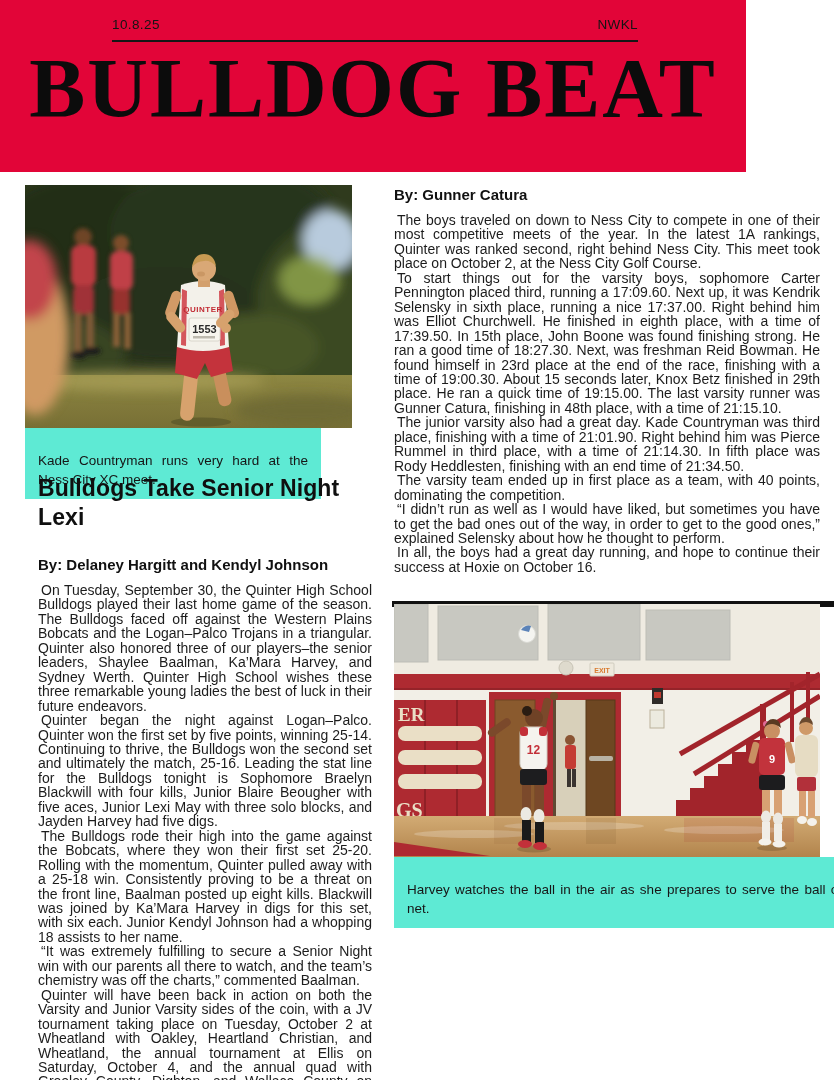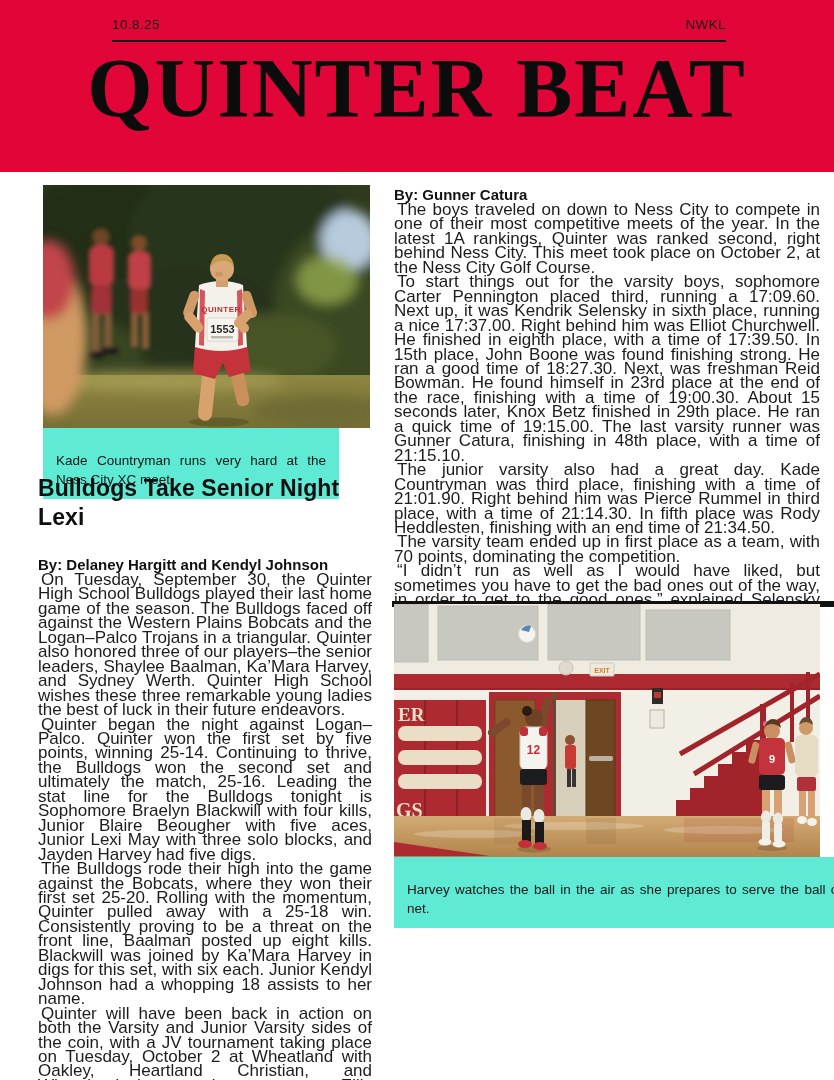--- a/index.html
+++ b/index.html
@@ -2,62 +2,62 @@
 <html><head>
 <meta charset="utf-8">
 <style>
   html,body{margin:0;padding:0;background:#888;}
   #page{
     position:relative;width:834px;height:1080px;background:#ffffff;
     overflow:hidden;margin:0 auto;
     font-family:"Liberation Sans","DejaVu Sans",sans-serif;color:#1b1b1b;
   }
   
-  .masthead{position:absolute;left:0;top:0;width:834px;height:172px;background:#e20538;}
+  .masthead{position:absolute;left:0;top:0;width:746px;height:172px;background:#e20538;}
   .mast-top{position:absolute;left:112px;right:108px;top:17px;display:flex;
     justify-content:space-between;font-size:13.5px;letter-spacing:.4px;color:#141414;}
   .mast-rule{position:absolute;left:112px;right:108px;top:40px;border-top:2px solid #161616;}
   .mast-title{position:absolute;left:0;right:0;top:47px;margin:0;text-align:center;
     font-family:"Liberation Serif","DejaVu Serif",serif;font-weight:bold;
     font-size:84px;line-height:1;letter-spacing:2px;color:#0c0c0c;white-space:nowrap;}
   
   figure{margin:0;}
-  .runner-figure{position:absolute;left:43px;top:185px;width:296px;}
+  .runner-figure{position:absolute;left:25px;top:185px;width:296px;}
   .vb-figure{position:absolute;left:394px;top:604px;width:500px;}
   figure svg{display:block;}
   figcaption{
     box-sizing:border-box;width:100%;background:#5eead4;color:#161616;
     padding:23px 13px 10px;font-size:13.5px;line-height:1.42;text-align:justify;}
   
   .article{position:absolute;}
   .article-left{left:38px;top:474px;width:334px;}
   .article-right{left:394px;top:186px;width:426px;}
   .article h2{margin:0;font-size:23px;line-height:1.24;color:#0f0f0f;letter-spacing:.1px;}
   .byline{font-size:15px;font-weight:bold;color:#111;}
   .article-left .byline{margin-top:25px;}
   .article-right .byline{}
-  .body-text{font-size:17px;line-height:14.45px;text-align:justify;color:#1c1c1c;}
+  .body-text{margin-top:10px;font-size:14px;line-height:14.45px;text-align:justify;color:#1c1c1c;}
   .body-text p{margin:0;text-indent:3px;}
   
   .divider{position:absolute;left:392px;top:601px;width:442px;height:6px;background:#111;}
   svg text{font-family:"Liberation Sans","DejaVu Sans",sans-serif;}
   svg text.serif{font-family:"Liberation Serif","DejaVu Serif",serif;}
 </style>
 </head>
 <body>
 
 <div id="page">
 
   <header class="masthead">
     <div class="mast-top">
       <span>10.8.25</span>
       <span>NWKL</span>
     </div>
     <div class="mast-rule"></div>
-    <h1 class="mast-title">QUINTER BEAT</h1>
+    <h1 class="mast-title">BULLDOG BEAT</h1>
   </header>
 
   <figure class="runner-figure">
     <svg width="327" height="243" viewBox="0 0 327 243" role="img">
       <defs>
         <filter id="rb2" x="-30%" y="-30%" width="160%" height="160%">
             <feGaussianBlur stdDeviation="2"></feGaussianBlur>
           </filter>
         <filter id="rb6" x="-40%" y="-40%" width="180%" height="180%">
             <feGaussianBlur stdDeviation="6"></feGaussianBlur>
@@ -127,33 +127,34 @@
     <figcaption>Kade Countryman runs very hard at the Ness City XC meet.</figcaption>
   </figure>
 
   <article class="article article-left">
     <h2>Bulldogs Take Senior Night Lexi</h2>
     <div class="byline">By: Delaney Hargitt and Kendyl Johnson</div>
     <div class="body-text">
         <p>On Tuesday, September 30, the Quinter High School Bulldogs played their last home game of the season. The Bulldogs faced off against the Western Plains Bobcats and the Logan–Palco Trojans in a triangular. Quinter also honored three of our players–the senior leaders, Shaylee Baalman, Ka’Mara Harvey, and Sydney Werth. Quinter High School wishes these three remarkable young ladies the best of luck in their future endeavors.</p>
         <p>Quinter began the night against Logan–Palco. Quinter won the first set by five points, winning 25-14. Continuing to thrive, the Bulldogs won the second set and ultimately the match, 25-16. Leading the stat line for the Bulldogs tonight is Sophomore Braelyn Blackwill with four kills, Junior Blaire Beougher with five aces, Junior Lexi May with three solo blocks, and Jayden Harvey had five digs.</p>
         <p>The Bulldogs rode their high into the game against the Bobcats, where they won their first set 25-20. Rolling with the momentum, Quinter pulled away with a 25-18 win. Consistently proving to be a threat on the front line, Baalman posted up eight kills. Blackwill was joined by Ka’Mara Harvey in digs for this set, with six each. Junior Kendyl Johnson had a whopping 18 assists to her name.</p>
+        <p>“It was extremely fulfilling to secure a Senior Night win with our parents all there to watch, and the team’s chemistry was off the charts,” commented Baalman.</p>
         <p>Quinter will have been back in action on both the Varsity and Junior Varsity sides of the coin, with a JV tournament taking place on Tuesday, October 2 at Wheatland with Oakley, Heartland Christian, and Wheatland, the annual tournament at Ellis on Saturday, October 4, and the annual quad with Greeley County, Dighton, and Wallace County on Tuesday, October 7. You can catch the Bulldogs at the Northwest Kansas League (NWKL) Tournament on Saturday, October 11. The tournament will be scheduled to begin at 9:00 a.m.</p>
         <p>.</p>
       </div>
   </article>
 
   <article class="article article-right">
     <div class="byline">By: Gunner Catura</div>
     <div class="body-text">
         <p>The boys traveled on down to Ness City to compete in one of their most competitive meets of the year. In the latest 1A rankings, Quinter was ranked second, right behind Ness City. This meet took place on October 2, at the Ness City Golf Course.</p>
         <p>To start things out for the varsity boys, sophomore Carter Pennington placed third, running a 17:09.60. Next up, it was Kendrik Selensky in sixth place, running a nice 17:37.00. Right behind him was Elliot Churchwell. He finished in eighth place, with a time of 17:39.50. In 15th place, John Boone was found finishing strong. He ran a good time of 18:27.30. Next, was freshman Reid Bowman. He found himself in 23rd place at the end of the race, finishing with a time of 19:00.30. About 15 seconds later, Knox Betz finished in 29th place. He ran a quick time of 19:15.00. The last varsity runner was Gunner Catura, finishing in 48th place, with a time of 21:15.10.</p>
         <p>The junior varsity also had a great day. Kade Countryman was third place, finishing with a time of 21:01.90. Right behind him was Pierce Rummel in third place, with a time of 21:14.30. In fifth place was Rody Heddlesten, finishing with an end time of 21:34.50.</p>
-        <p>The varsity team ended up in first place as a team, with 70 points, dominating the competition.</p>
-        <p>“I didn’t run as well as I would have liked, but sometimes you have to get the bad ones out of the way, in order to get to the good ones,” explained Selensky about how he thought to posted.</p>
+        <p>The varsity team ended up in first place as a team, with 40 points, dominating the competition.</p>
+        <p>“I didn’t run as well as I would have liked, but sometimes you have to get the bad ones out of the way, in order to get to the good ones,” explained Selensky about how he thought to perform.</p>
         <p>In all, the boys had a great day running, and hope to continue their success at Hoxie on October 16.</p>
       </div>
   </article>
 
   <div class="divider"></div>
 
   <figure class="vb-figure">
     <svg width="426" height="253" viewBox="0 0 426 253" role="img">
       <defs>
         <linearGradient id="floorGrad" x1="0" y1="0" x2="0" y2="1">

